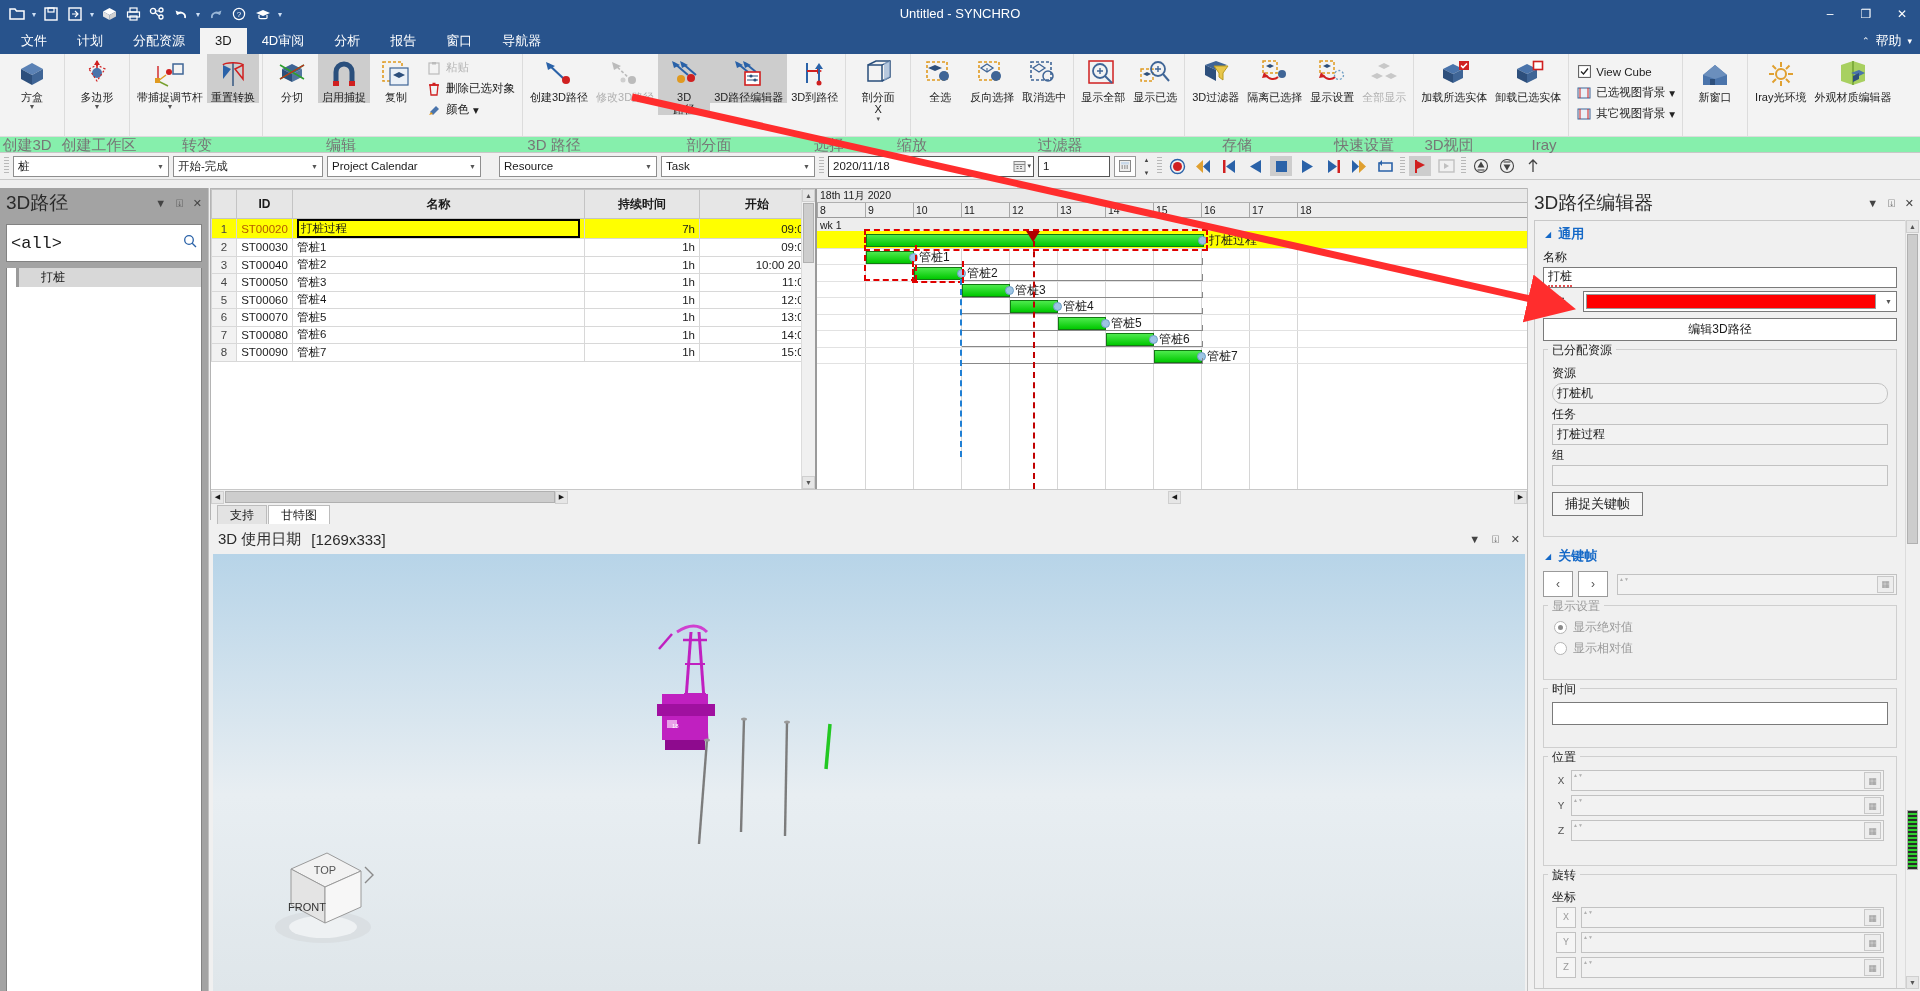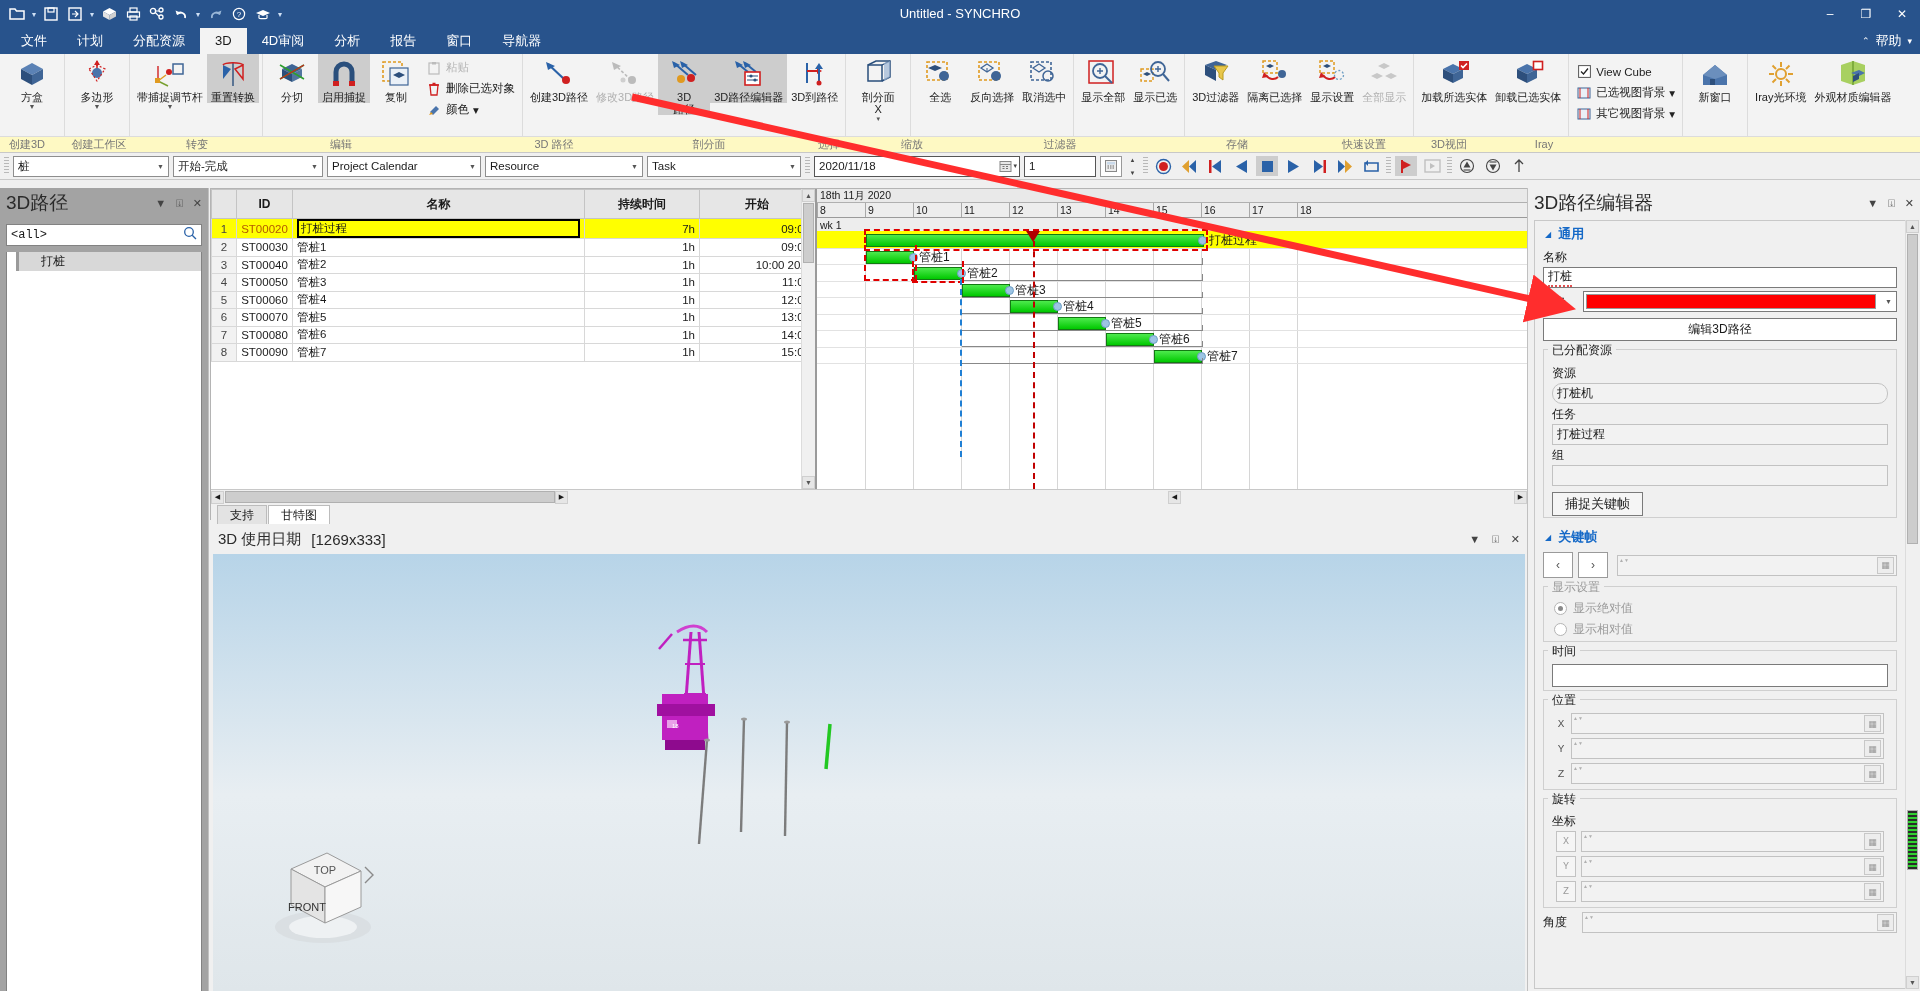--- a/index.html
+++ b/index.html
@@ -36,42 +36,42 @@
   .rbtn.disabled{color:#b0b0b0;}
   .rbtn .ic{height:34px;display:flex;align-items:center;justify-content:center;}
   .rbtn .lbl{max-width:80px;}
   .rbtn .dd{font-size:7px;color:#555;line-height:7px;}
   .rsmallcol{display:flex;flex-direction:column;justify-content:flex-start;padding-top:4px;gap:2px;}
   .rsmall{display:flex;align-items:center;gap:4px;font-size:11.5px;height:19px;padding:0 4px;color:#222;}
   .rsmall.disabled{color:#b6b6b6;}
   .rsmall .ic{width:16px;height:16px;display:flex;align-items:center;justify-content:center;}
 
   
-  .groupcaps{height:15px;background:#fef9c3;border-bottom:1px solid #c8c8c8;position:relative;font-size:11px;color:#777;}
+  .groupcaps{height:15px;background:#86efac;border-bottom:1px solid #c8c8c8;position:relative;font-size:15px;color:#777;}
   .groupcaps span{position:absolute;top:0;line-height:15px;text-align:center;}
 
   
   .filterbar{height:26px;background:#f0f0f0;border-bottom:1px solid #c8c8c8;display:flex;align-items:center;padding-left:4px;gap:4px;}
   .grip{width:5px;height:18px;background:
      repeating-linear-gradient(to bottom,#b8b8b8 0 1px,transparent 1px 3px);}
   .combo{height:19px;background:#fff;border:1px solid #8e8e8e;display:flex;align-items:center;padding-left:4px;font-size:11.5px;position:relative;}
   .combo .arr{position:absolute;right:4px;font-size:7px;color:#555;}
   .txtfield{height:19px;background:#fff;border:1px solid #555;display:flex;align-items:center;padding-left:4px;font-size:11.5px;position:relative;}
   .spin{width:13px;height:19px;display:flex;flex-direction:column;justify-content:space-between;align-items:center;font-size:6px;color:#444;}
   .mini-btn{width:20px;height:19px;border:1px solid #999;background:#fff;display:flex;align-items:center;justify-content:center;}
   .playbtn{width:22px;height:20px;display:flex;align-items:center;justify-content:center;}
   .playbtn.sel{background:#cdcdcd;}
 
   
   .panel-title{display:flex;align-items:center;height:30px;padding:0 6px;}
   .panel-title .t{font-size:19px;color:#2b2b2b;font-weight:400;}
   .panel-title .acts{margin-left:auto;display:flex;gap:10px;color:#444;font-size:11px;align-items:center;}
 
   .leftpanel{position:absolute;left:0;top:188px;width:208px;bottom:0;background:#a3a3a3;border-right:1px solid #c0c0c0;}
-  .searchbox{margin:6px;border:1px solid #828282;background:#fff;height:20px;display:flex;align-items:center;padding:0 4px;font-family:"Liberation Mono","DejaVu Sans Mono",monospace;font-size:12px;}
+  .searchbox{margin:6px;border:1px solid #828282;background:#fff;height:20px;display:flex;align-items:center;padding:8px 4px;font-family:"Liberation Mono","DejaVu Sans Mono",monospace;font-size:17px;}
   .treebox{margin:0 6px;border:1px solid #828282;border-top:none;background:#fff;height:740px;}
   .treeitem{height:19px;display:flex;align-items:center;padding-left:22px;font-size:12px;background:#d8d8d8;border-left:3px solid #9a9a9a;margin-left:9px;}
 
   
   .ganttwrap{position:absolute;left:210px;top:188px;width:1318px;height:332px;background:#f0f0f0;border:1px solid #b4b4b4;box-sizing:border-box;}
   .gsplit{display:flex;height:300px;}
   .gtable{width:604px;border-right:2px solid #9a9a9a;background:#fff;position:relative;}
   .gtable table{border-collapse:collapse;width:100%;font-size:11.5px;table-layout:fixed;}
   .gtable th{background:#e6e6e6;border:1px solid #c4c4c4;height:26px;font-weight:bold;font-size:12px;}
   .gtable td{border:1px solid #d8d8d8;height:16.5px;padding:0 4px;}
@@ -117,21 +117,21 @@
   
   .rightpanel{position:absolute;right:0;top:188px;width:392px;bottom:0;background:#f0f0f0;border-left:1px solid #c0c0c0;}
   .rpbody{position:absolute;left:6px;right:14px;top:32px;bottom:2px;background:#f0f0f0;border:1px solid #c8c8c8;overflow:hidden;}
   .sechdr{display:flex;align-items:center;gap:7px;padding:4px 0 4px 10px;color:#1569c7;font-size:13px;font-weight:bold;}
   .sechdr .tri{color:#1569c7;font-size:8px;}
   .fld-label{font-size:12px;padding:2px 0 1px 8px;color:#1a1a1a;}
   .inp{height:19px;background:#fff;border:1px solid #7a7a7a;margin:0 8px;display:flex;align-items:center;padding-left:4px;font-size:12px;}
   .inp.ro{background:#f2f2f2;border-color:#c2c2c2;}
   .btnwide{height:21px;margin:6px 8px 0 8px;background:#fff;border:1px solid #7a7a7a;display:flex;align-items:center;justify-content:center;font-size:12px;}
   .btnsmall{height:22px;margin:6px 0 0 8px;padding:0 12px;background:#f5f5f5;border:1px solid #7a7a7a;display:inline-flex;align-items:center;font-size:13px;}
-  .group{margin:8px 8px 0 8px;border:1px solid #cfcfcf;padding:0 4px 1px 4px;position:relative;}
+  .group{margin:8px 8px 0 8px;border:1px solid #cfcfcf;padding:0 4px 20px 4px;position:relative;}
   .group > .cap{position:relative;top:-8px;background:#f0f0f0;display:inline-block;padding:0 4px;font-size:12px;}
   .group.dim > .cap{color:#9a9a9a;}
   .spinrow{display:flex;align-items:center;margin:0 8px 4px 8px;gap:5px;}
   .spinrow .axis{width:10px;font-size:11px;font-family:"Liberation Mono","DejaVu Sans Mono",monospace;color:#555;text-align:center;}
   .spinrow .axisbtn{width:18px;height:19px;border:1px solid #c2c2c2;background:#f5f5f5;font-size:10px;display:flex;align-items:center;justify-content:center;color:#9a9a9a;font-family:"Liberation Mono","DejaVu Sans Mono",monospace;}
   .spinbox{flex:1;height:19px;border:1px solid #c2c2c2;background:#f2f2f2;display:flex;align-items:center;}
   .spinbox .sp{width:12px;height:17px;display:flex;flex-direction:column;justify-content:space-between;align-items:center;font-size:5px;color:#b0b0b0;}
   .spinbox .calc{margin-left:auto;width:15px;height:15px;margin-right:2px;border:1px solid #c8c8c8;background:#ededed;display:flex;align-items:center;justify-content:center;font-size:9px;color:#999;}
   .radio{display:flex;align-items:center;gap:6px;font-size:12px;color:#9a9a9a;padding:2px 0 2px 6px;}
   .radio .dot{width:11px;height:11px;border-radius:50%;border:1px solid #b4b4b4;background:#fff;position:relative;}
@@ -680,21 +680,21 @@
         <span class="arr">▼</span>
     </div>
     <div class="combo" style="width:144px;">
       <span>开始-完成</span>
         <span class="arr">▼</span>
     </div>
     <div class="combo" style="width:148px;">
       <span>Project Calendar</span>
         <span class="arr">▼</span>
     </div>
-    <div class="combo" style="width:152px;">
+    <div class="combo" style="width:152px;margin-left:14px;">
       <span>Resource</span>
         <span class="arr">▼</span>
     </div>
     <div class="combo" style="width:148px;">
       <span>Task</span>
         <span class="arr">▼</span>
     </div>
     <div class="grip"></div>
     <div class="txtfield" style="width:200px;">
       <span>2020/11/18</span>

